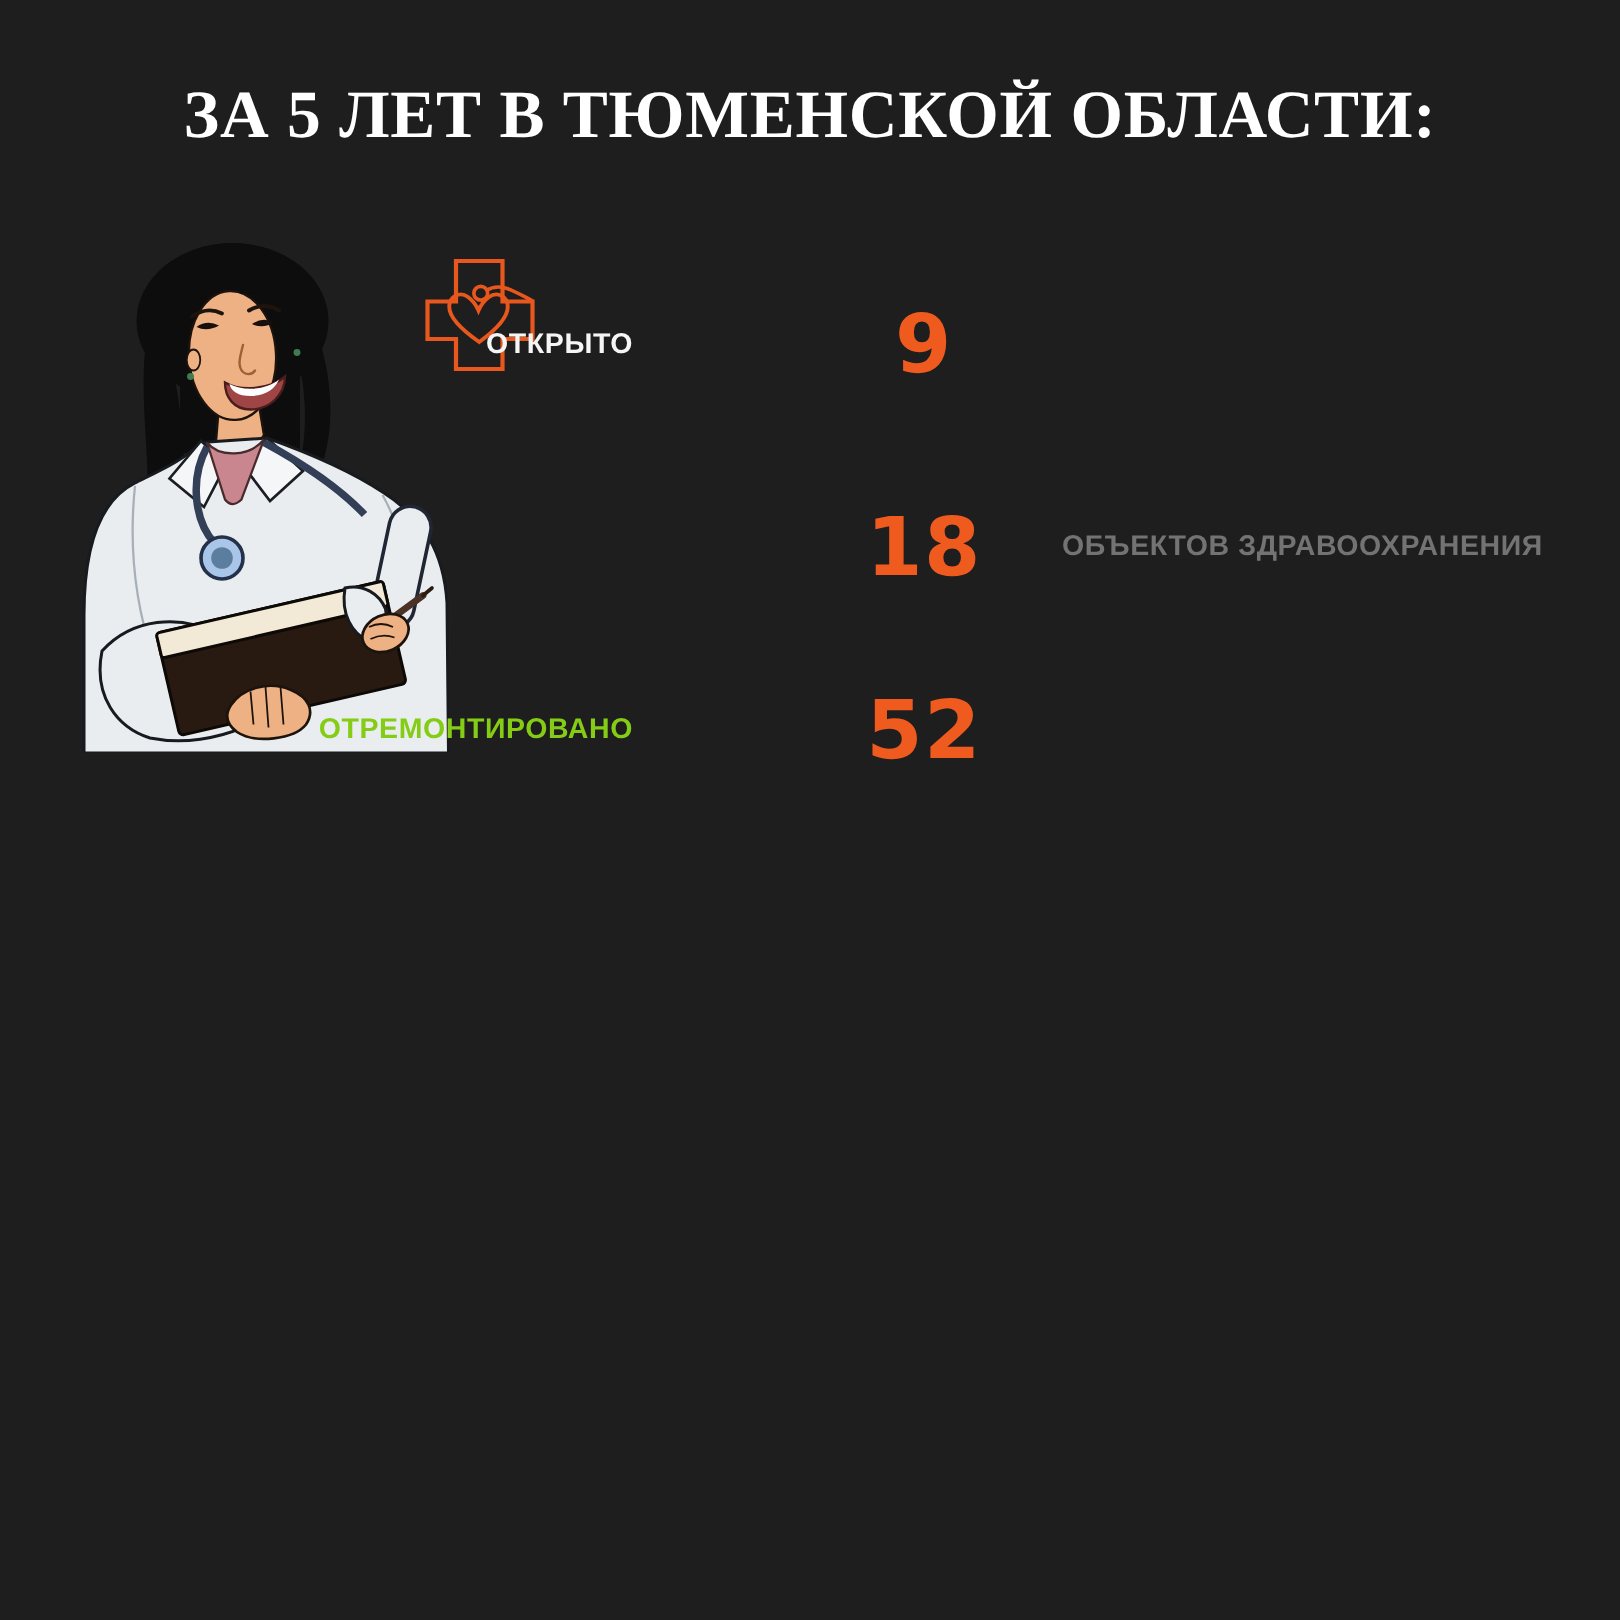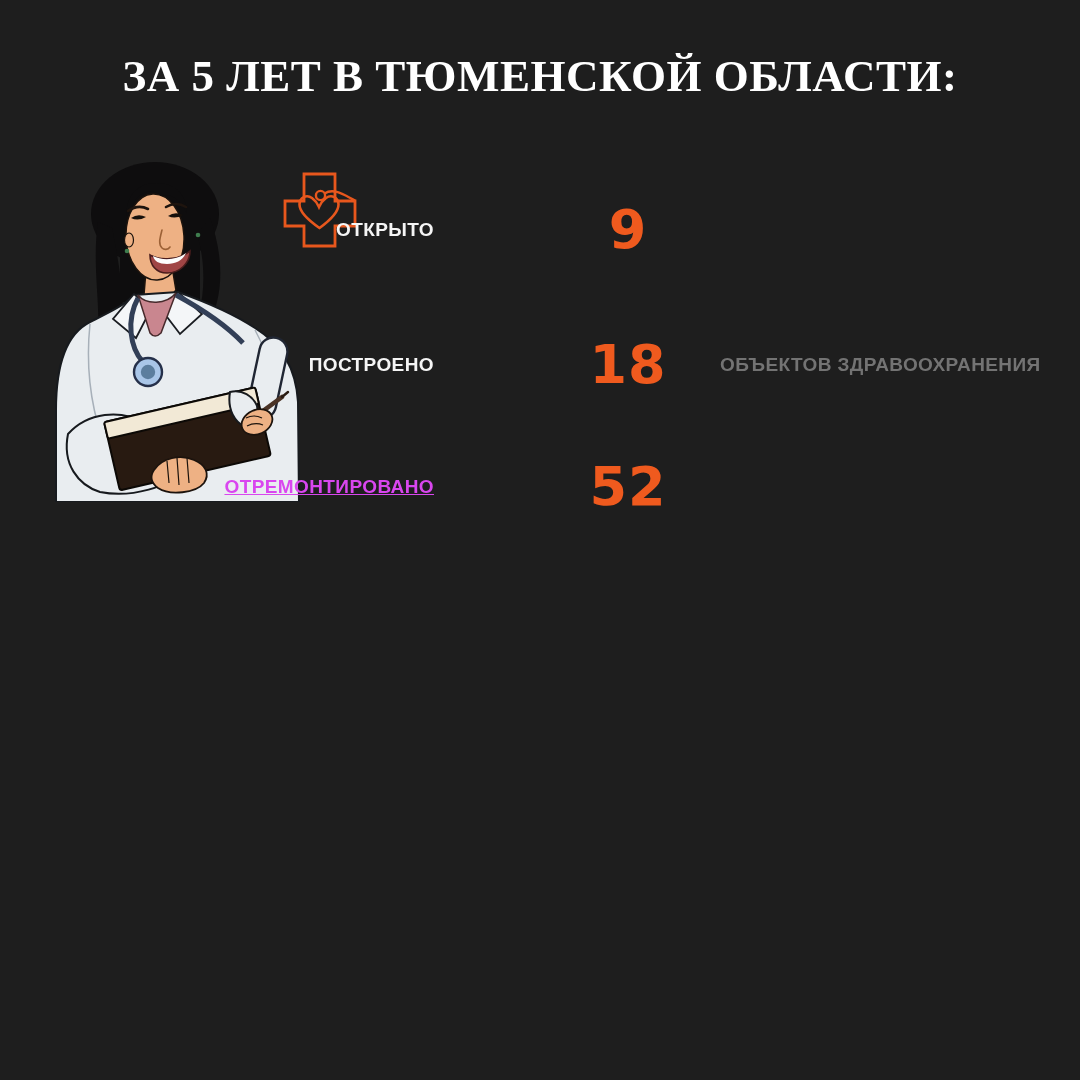--- a/index.html
+++ b/index.html
@@ -15,21 +15,21 @@
     position:absolute;top:50px;left:0;width:1080px;
     text-align:center;
     font-family:"Liberation Serif", serif;
     font-weight:bold;
     font-size:45px;
     letter-spacing:.5px;
     color:#ffffff;
     white-space:nowrap;
   }
   
-  .stat-row{position:absolute;left:12px;width:980px;height:72px;}
+  .stat-row{position:absolute;left:0;width:980px;height:72px;}
   #row-0{top:194px;}
   #row-1{top:329px;}
   #row-2{top:451px;}
   .stat-action{
     position:absolute;right:558px;top:0;height:72px;line-height:72px;
     font-size:19px;font-weight:600;letter-spacing:.4px;color:#f5f5f5;
     white-space:nowrap;
   }
   .stat-value{
     position:absolute;left:548px;top:0;width:136px;height:72px;line-height:72px;
@@ -125,23 +125,22 @@
     <path d="M104 318 C112 306 130 302 144 308 C156 313 160 322 154 331 C146 341 120 344 108 336 C100 330 100 324 104 318 Z" fill="#eeb184" stroke="#1c130d" stroke-width="1.8"></path>
     <path d="M117 309 L119 331 M127 306 L129 333 M137 306 L139 331" fill="none" stroke="#1c130d" stroke-width="1.2"></path>
   </svg>
 
   <div class="stat-row" id="row-0">
     <span class="stat-action" style="color: rgb(245, 245, 245);">ОТКРЫТО</span>
     <span class="stat-value" style="color: rgb(239, 90, 30);">9</span>
   </div>
 
   <div class="stat-row" id="row-1">
-    <span class="stat-action" style="color: rgb(245, 245, 245);">ПОСТРОЕНО</span>
     <span class="stat-value" style="color: rgb(239, 90, 30);">18</span>
     <span class="stat-object" style="color: #737373;">ОБЪЕКТОВ ЗДРАВООХРАНЕНИЯ</span>
   </div>
 
   <div class="stat-row" id="row-2">
-    <span class="stat-action" style="color: #d946ef; text-decoration: underline;">ОТРЕМОНТИРОВАНО</span>
+    <span class="stat-action" style="color: #84cc16;">ОТРЕМОНТИРОВАНО</span>
     <span class="stat-value" style="color: rgb(239, 90, 30);">52</span>
   </div>
 
 </div>
 
 </body></html>

